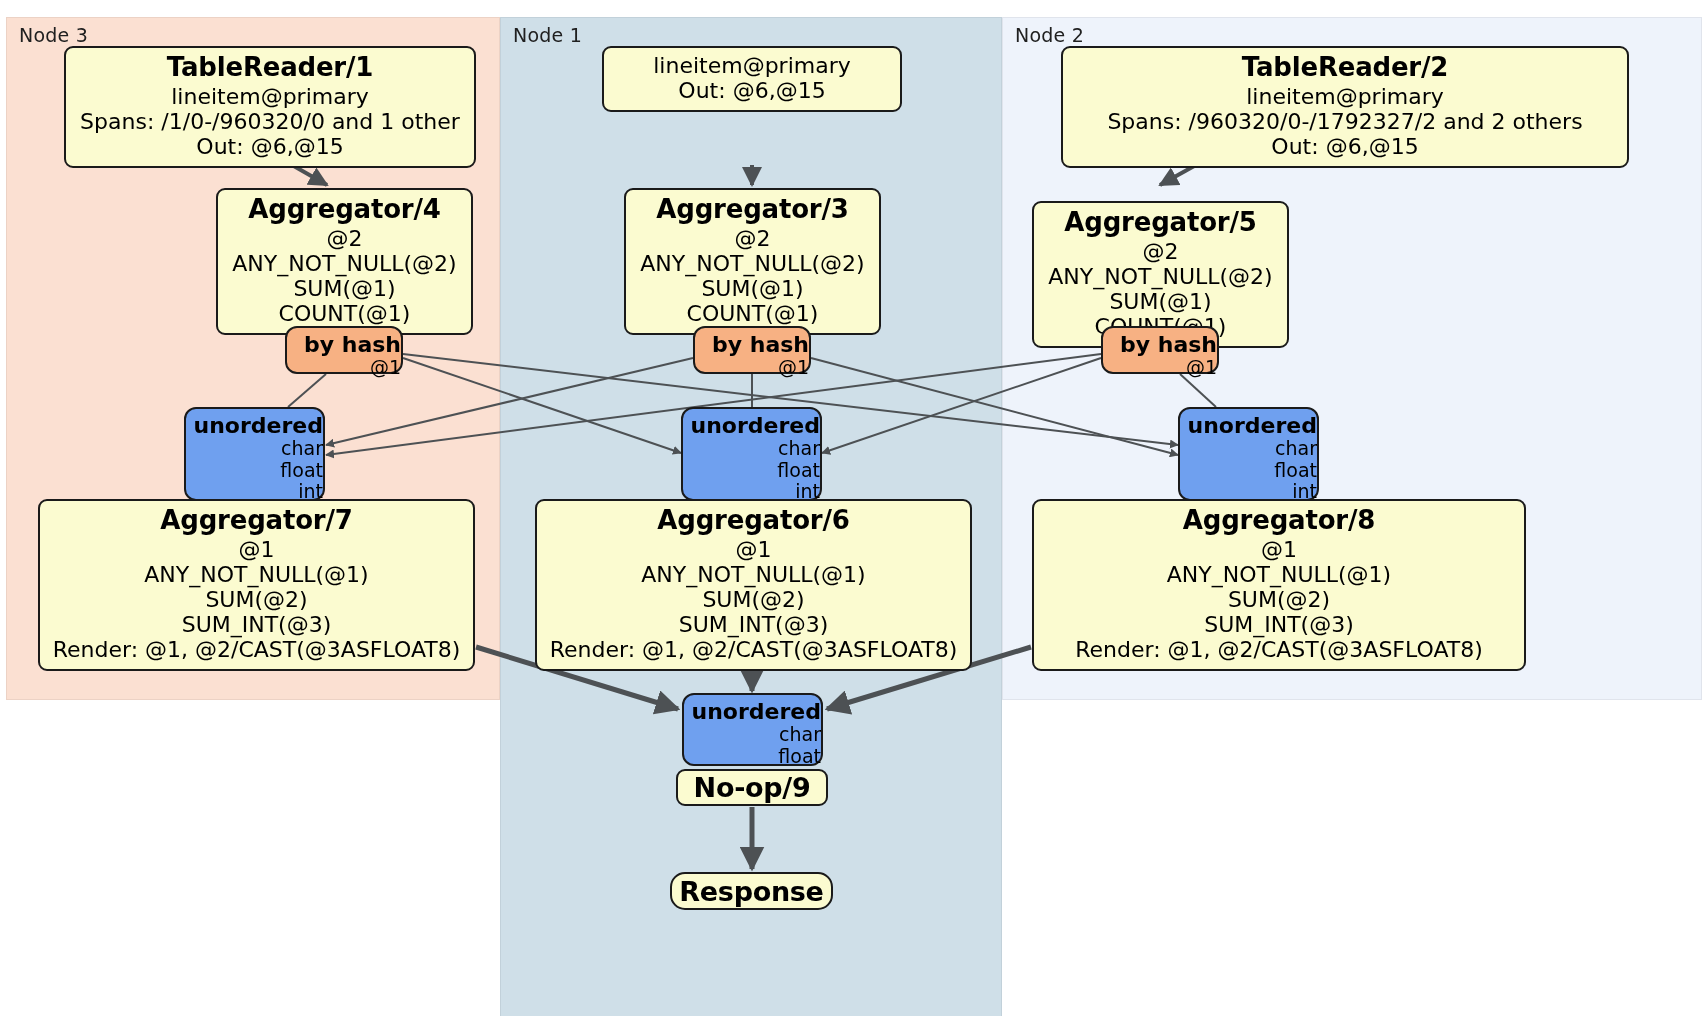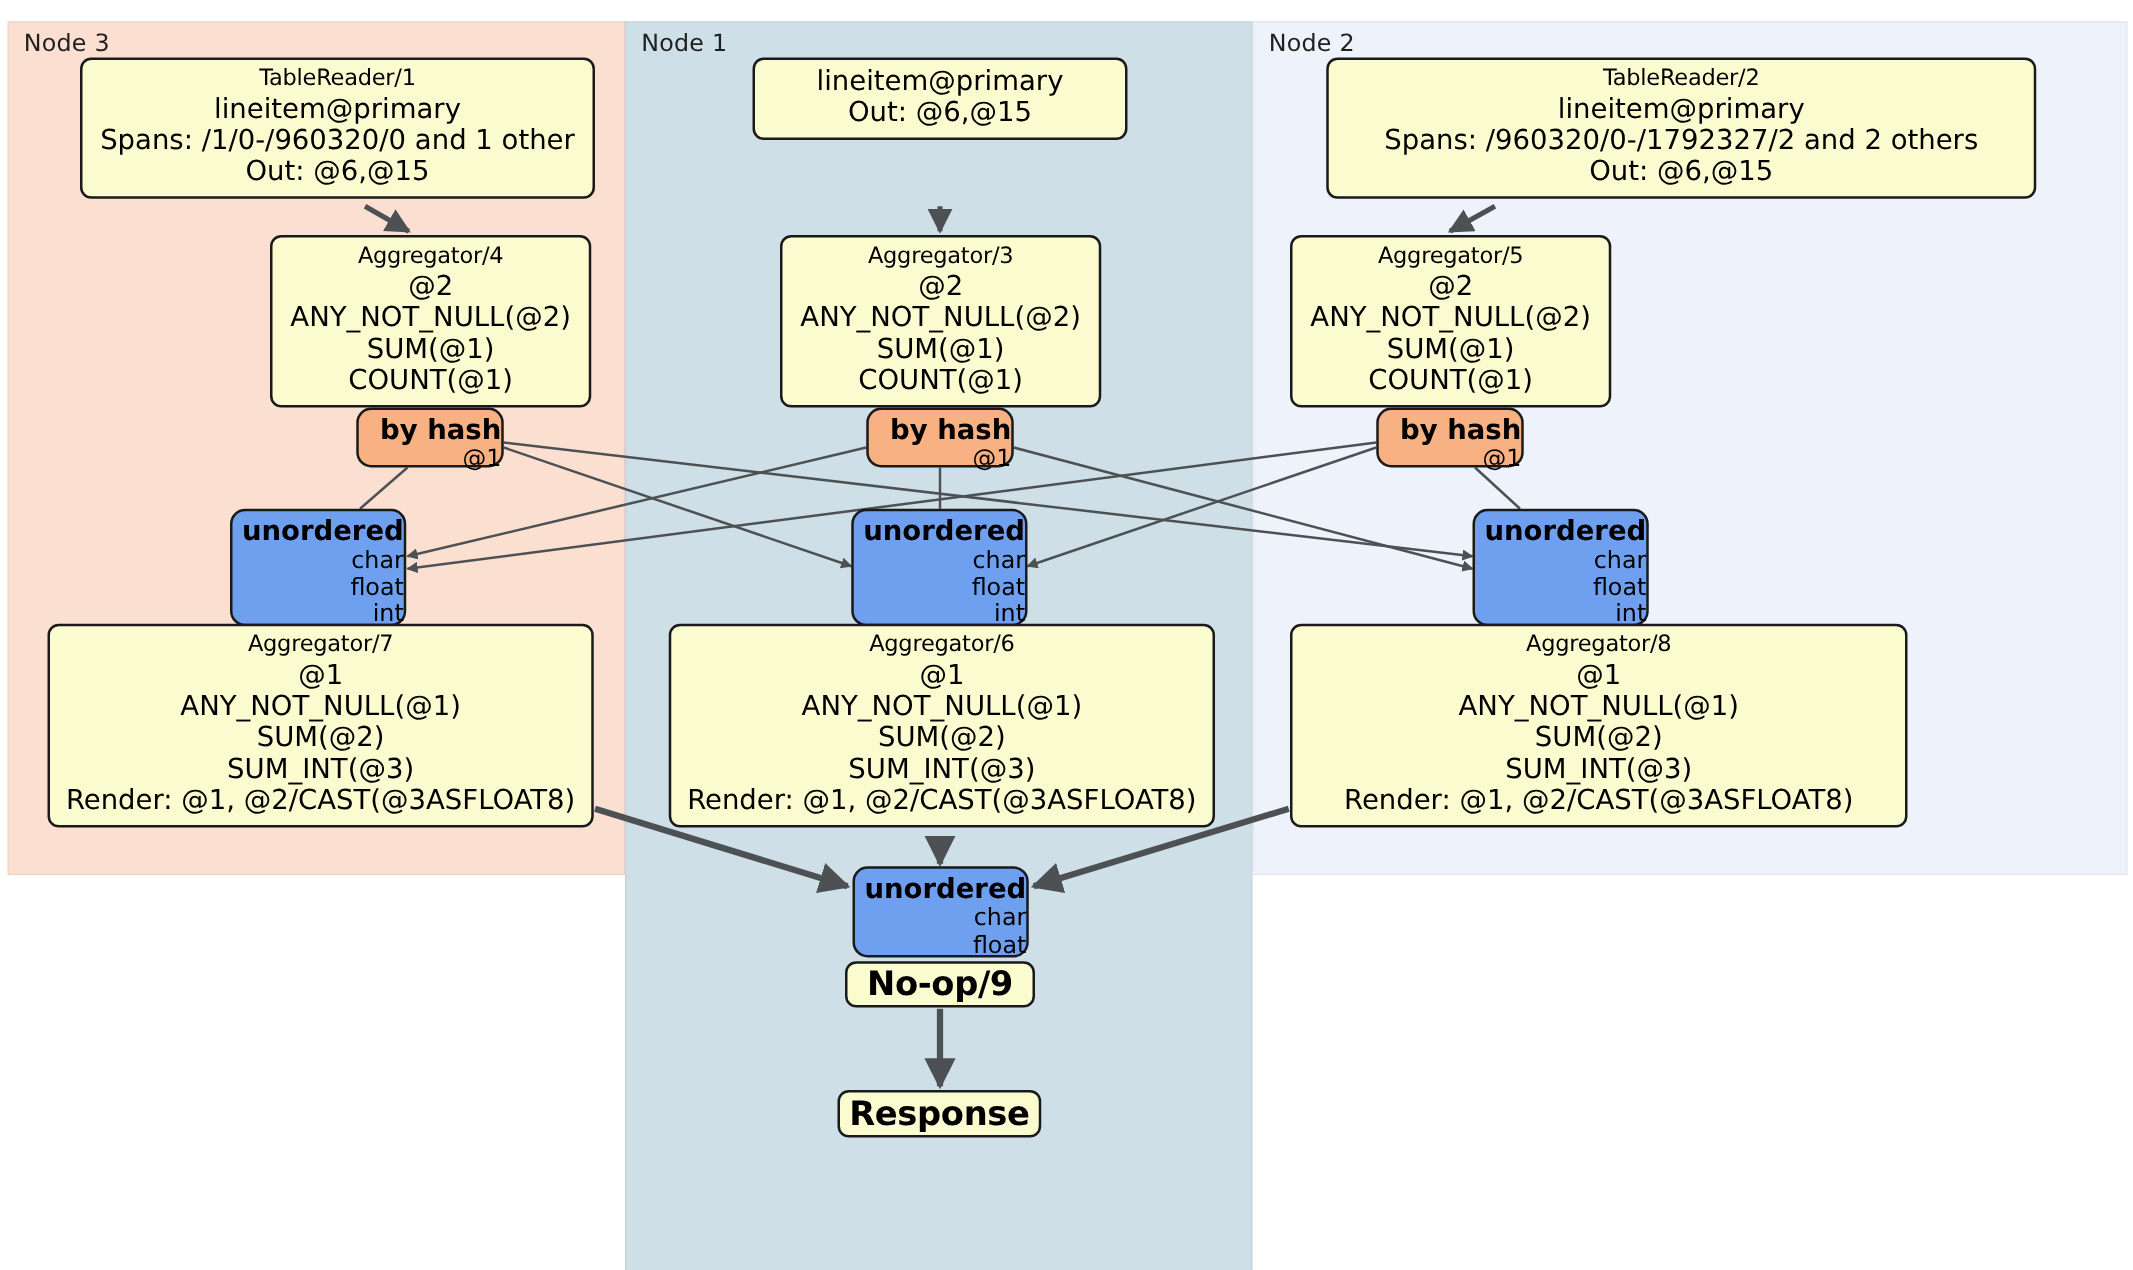--- a/index.html
+++ b/index.html
@@ -41,22 +41,22 @@
     position: absolute;
     background: #fbfbd0;
     border: 2px solid #1a1a1a;
     border-radius: 9px;
     text-align: center;
     padding: 5px 8px 7px 8px;
     line-height: 1.14;
     color: #000;
   }
   .proc-box .title {
-    font-weight: normal;
-    font-size: 18px;
+    font-weight: bold;
+    font-size: 26px;
     letter-spacing: -0.2px;
     display: block;
     margin-bottom: 1px;
   }
   .proc-box .line {
     display: block;
     font-size: 22px;
     white-space: nowrap;
   }
 
@@ -100,41 +100,41 @@
 
   
   
   #tr1 { left: 64px;   top: 33px;  width: 412px; }
   #tr0 { left: 602px;  top: 33px;  width: 300px; }
   #tr2 { left: 1061px; top: 33px;  width: 568px; }
 
   
   #agg4 { left: 216px;  top: 175px; width: 257px; }
   #agg3 { left: 624px;  top: 175px; width: 257px; }
-  #agg5 { left: 1032px; top: 175px; width: 257px; }
+  #agg5 { left: 1032px; top: 188px; width: 257px; }
 
   
   #hash4 { left: 285px;  top: 313px; width: 118px; height: 48px; }
   #hash3 { left: 693px;  top: 313px; width: 118px; height: 48px; }
   #hash5 { left: 1101px; top: 313px; width: 118px; height: 48px; }
 
   
   #un7 { left: 184px;  top: 394px; width: 141px; height: 94px; }
   #un6 { left: 681px;  top: 394px; width: 141px; height: 94px; }
   #un8 { left: 1178px; top: 394px; width: 141px; height: 94px; }
 
   
   #agg7 { left: 38px;   top: 486px; width: 437px; }
   #agg6 { left: 535px;  top: 486px; width: 437px; }
   #agg8 { left: 1032px; top: 486px; width: 494px; }
 
   
   #unfinal { left: 682px; top: 680px; width: 141px; height: 73px; }
   #noop    { left: 676px; top: 756px; width: 152px; height: 37px; }
-  #response{ left: 670px; top: 859px; width: 163px; height: 38px; }
+  #response{ left: 670px; top: 859px; width: 163px; height: 38px; border-radius: 15px; }
 </style>
 </head>
 <body>
 
 <div id="stage">
 
   <div class="node-panel" id="panel-node3">
     <span class="panel-label">Node 3</span>
   </div>
   <div class="node-panel" id="panel-node1">

